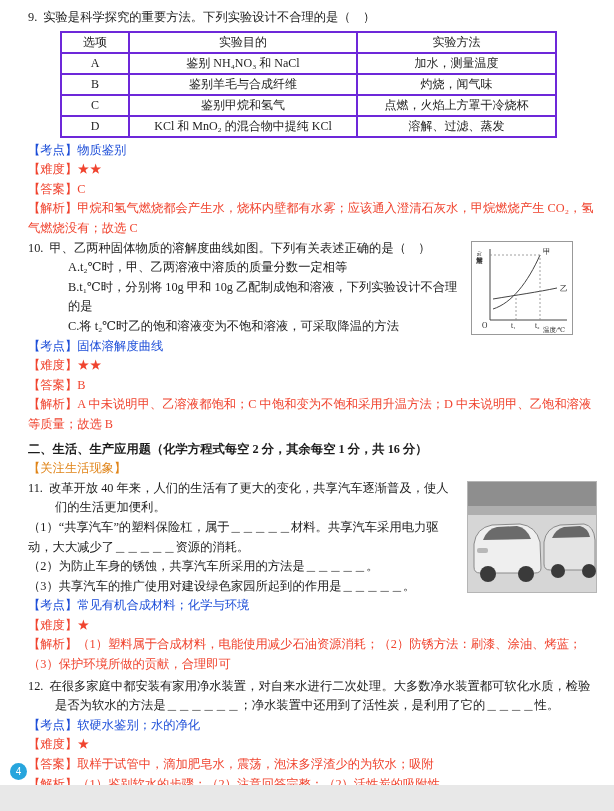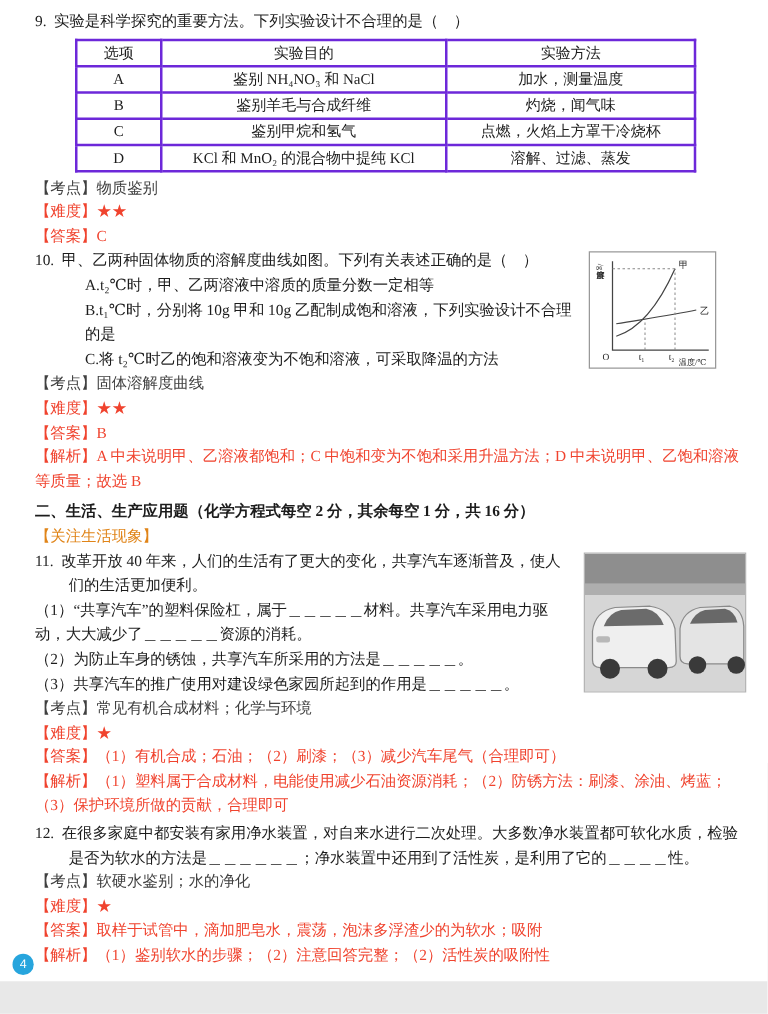--- a/index.html
+++ b/index.html
@@ -8,21 +8,21 @@
     position:relative;width:614px;height:785px;margin:0 auto;background:#ffffff;
     padding:8px 17px 0 28px;box-sizing:border-box;
     font-size:12.3px;line-height:19.6px;color:#1c1c1c;overflow:hidden;
   }
   p{margin:0;}
   .hang{padding-left:27px;text-indent:-27px;}
   .q-num{padding-right:6px;}
   .opts p{padding-left:40px;}
   .tags{clear:both;}
   .tag span{display:inline;}
-  .orange{color:#404040;}
+  .orange{color:#1d4ed8;}
   .red{color:#f0432e;}
   .sec-title{font-weight:bold;margin-top:5px;}
   .banner{font-weight:normal;color:#e08418;}
   
   table.exp{border-collapse:collapse;margin:3px 0 3px 32px;width:497px;table-layout:fixed;}
   table.exp th,table.exp td{
     border:2px solid #6d28d9;font-weight:normal;text-align:center;
     font-size:12px;line-height:16px;padding:1.5px 2px;height:16px;
     overflow:hidden;white-space:nowrap;
   }
@@ -76,20 +76,21 @@
         <td>D</td>
         <td>KCl 和 MnO₂ 的混合物中提纯 KCl</td>
         <td>溶解、过滤、蒸发</td>
       </tr>
     </tbody>
       </table>
     <div class="tags">
       <p class="tag orange"><span>【考点】</span><span>物质鉴别</span></p>
       <p class="tag red"><span>【难度】</span><span>★★</span></p>
       <p class="tag red"><span>【答案】</span><span>C</span></p>
+      <p class="tag red"><span>【解析】</span><span>甲烷和氢气燃烧都会产生水，烧杯内壁都有水雾；应该通入澄清石灰水，甲烷燃烧产生 CO₂，氢气燃烧没有；故选 C</span></p>
     </div>
   </section>
 
   <section>
     <div class="fig fig-graph">
       <svg width="100" height="92" viewBox="0 0 100 92">
         <g stroke="#444" stroke-width="1" fill="none">
           <path d="M18 7 V78 H95"></path>
         </g>
         <path d="M21 67 C40 61 56 40 68 13" stroke="#444" stroke-width="1" fill="none"></path>
@@ -155,21 +156,20 @@
       <span class="q-num">11.</span><span>改革开放 40 年来，人们的生活有了更大的变化，共享汽车逐渐普及，使人们的生活更加便利。</span>
     </p>
     <div>
       <p>（1）“共享汽车”的塑料保险杠，属于＿＿＿＿＿材料。共享汽车采用电力驱动，大大减少了＿＿＿＿＿资源的消耗。</p>
       <p>（2）为防止车身的锈蚀，共享汽车所采用的方法是＿＿＿＿＿。</p>
       <p>（3）共享汽车的推广使用对建设绿色家园所起到的作用是＿＿＿＿＿。</p>
     </div>
     <div class="tags">
       <p class="tag orange"><span>【考点】</span><span>常见有机合成材料；化学与环境</span></p>
       <p class="tag red"><span>【难度】</span><span>★</span></p>
-      <p class="tag red"><span>【答案】</span><span>（1）有机合成；石油；（2）刷漆；（3）减少汽车尾气（合理即可）</span></p>
       <p class="tag red"><span>【解析】</span><span>（1）塑料属于合成材料，电能使用减少石油资源消耗；（2）防锈方法：刷漆、涂油、烤蓝；（3）保护环境所做的贡献，合理即可</span></p>
     </div>
   </section>
 
   <section class="q12">
     <p class="hang">
       <span class="q-num">12.</span><span>在很多家庭中都安装有家用净水装置，对自来水进行二次处理。大多数净水装置都可软化水质，检验是否为软水的方法是＿＿＿＿＿＿；净水装置中还用到了活性炭，是利用了它的＿＿＿＿性。</span>
     </p>
     <div class="tags">
       <p class="tag orange"><span>【考点】</span><span>软硬水鉴别；水的净化</span></p>

